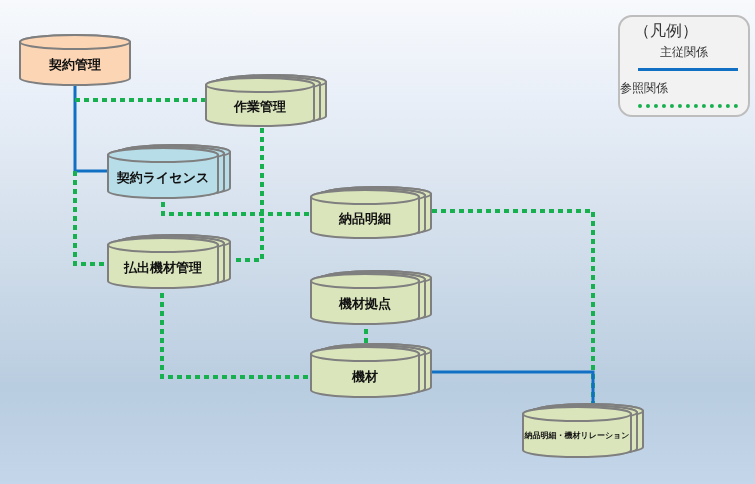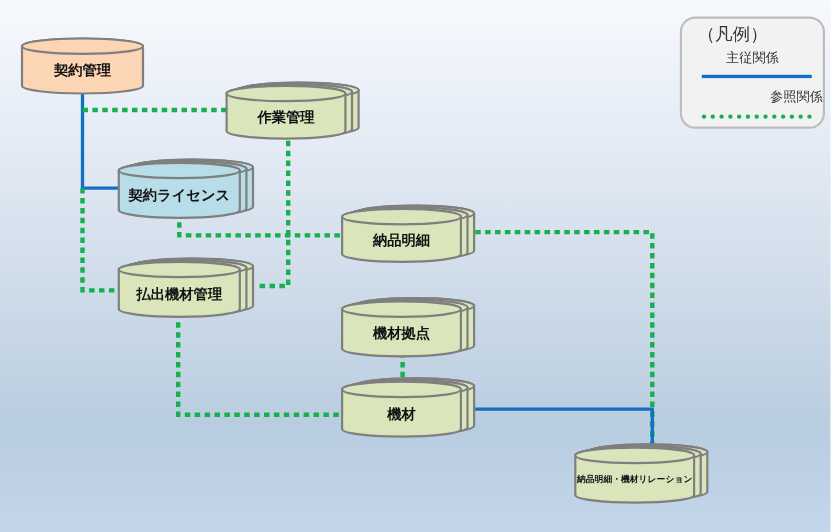--- a/index.html
+++ b/index.html
@@ -21,21 +21,21 @@
   .legend-title {
     position: absolute; left: 14px; top: 4px; font-size: 16px; color: #333;
   }
   .legend-main {
     position: absolute; left: 0; width: 100%; top: 27px; text-align: center; font-size: 12px; color: #333;
   }
   .legend-main-line {
     position: absolute; left: 18px; right: 10px; top: 51px; height: 3px; background: #1270c4;
   }
   .legend-ref {
-    position: absolute; left: 0; width: 100%; top: 63px; text-align: right; font-size: 12px; color: #333;
+    position: absolute; left: 0; width: 100%; top: 63px; text-align: left; font-size: 12px; color: #333;
   }
   .legend-ref-line {
     position: absolute; left: 18px; right: 10px; top: 87px; height: 0;
     border-top: 4px dotted #16b04e;
   }
 </style>
 </head>
 <body>
 
 <svg id="diagram" width="755" height="484" viewBox="0 0 755 484">

